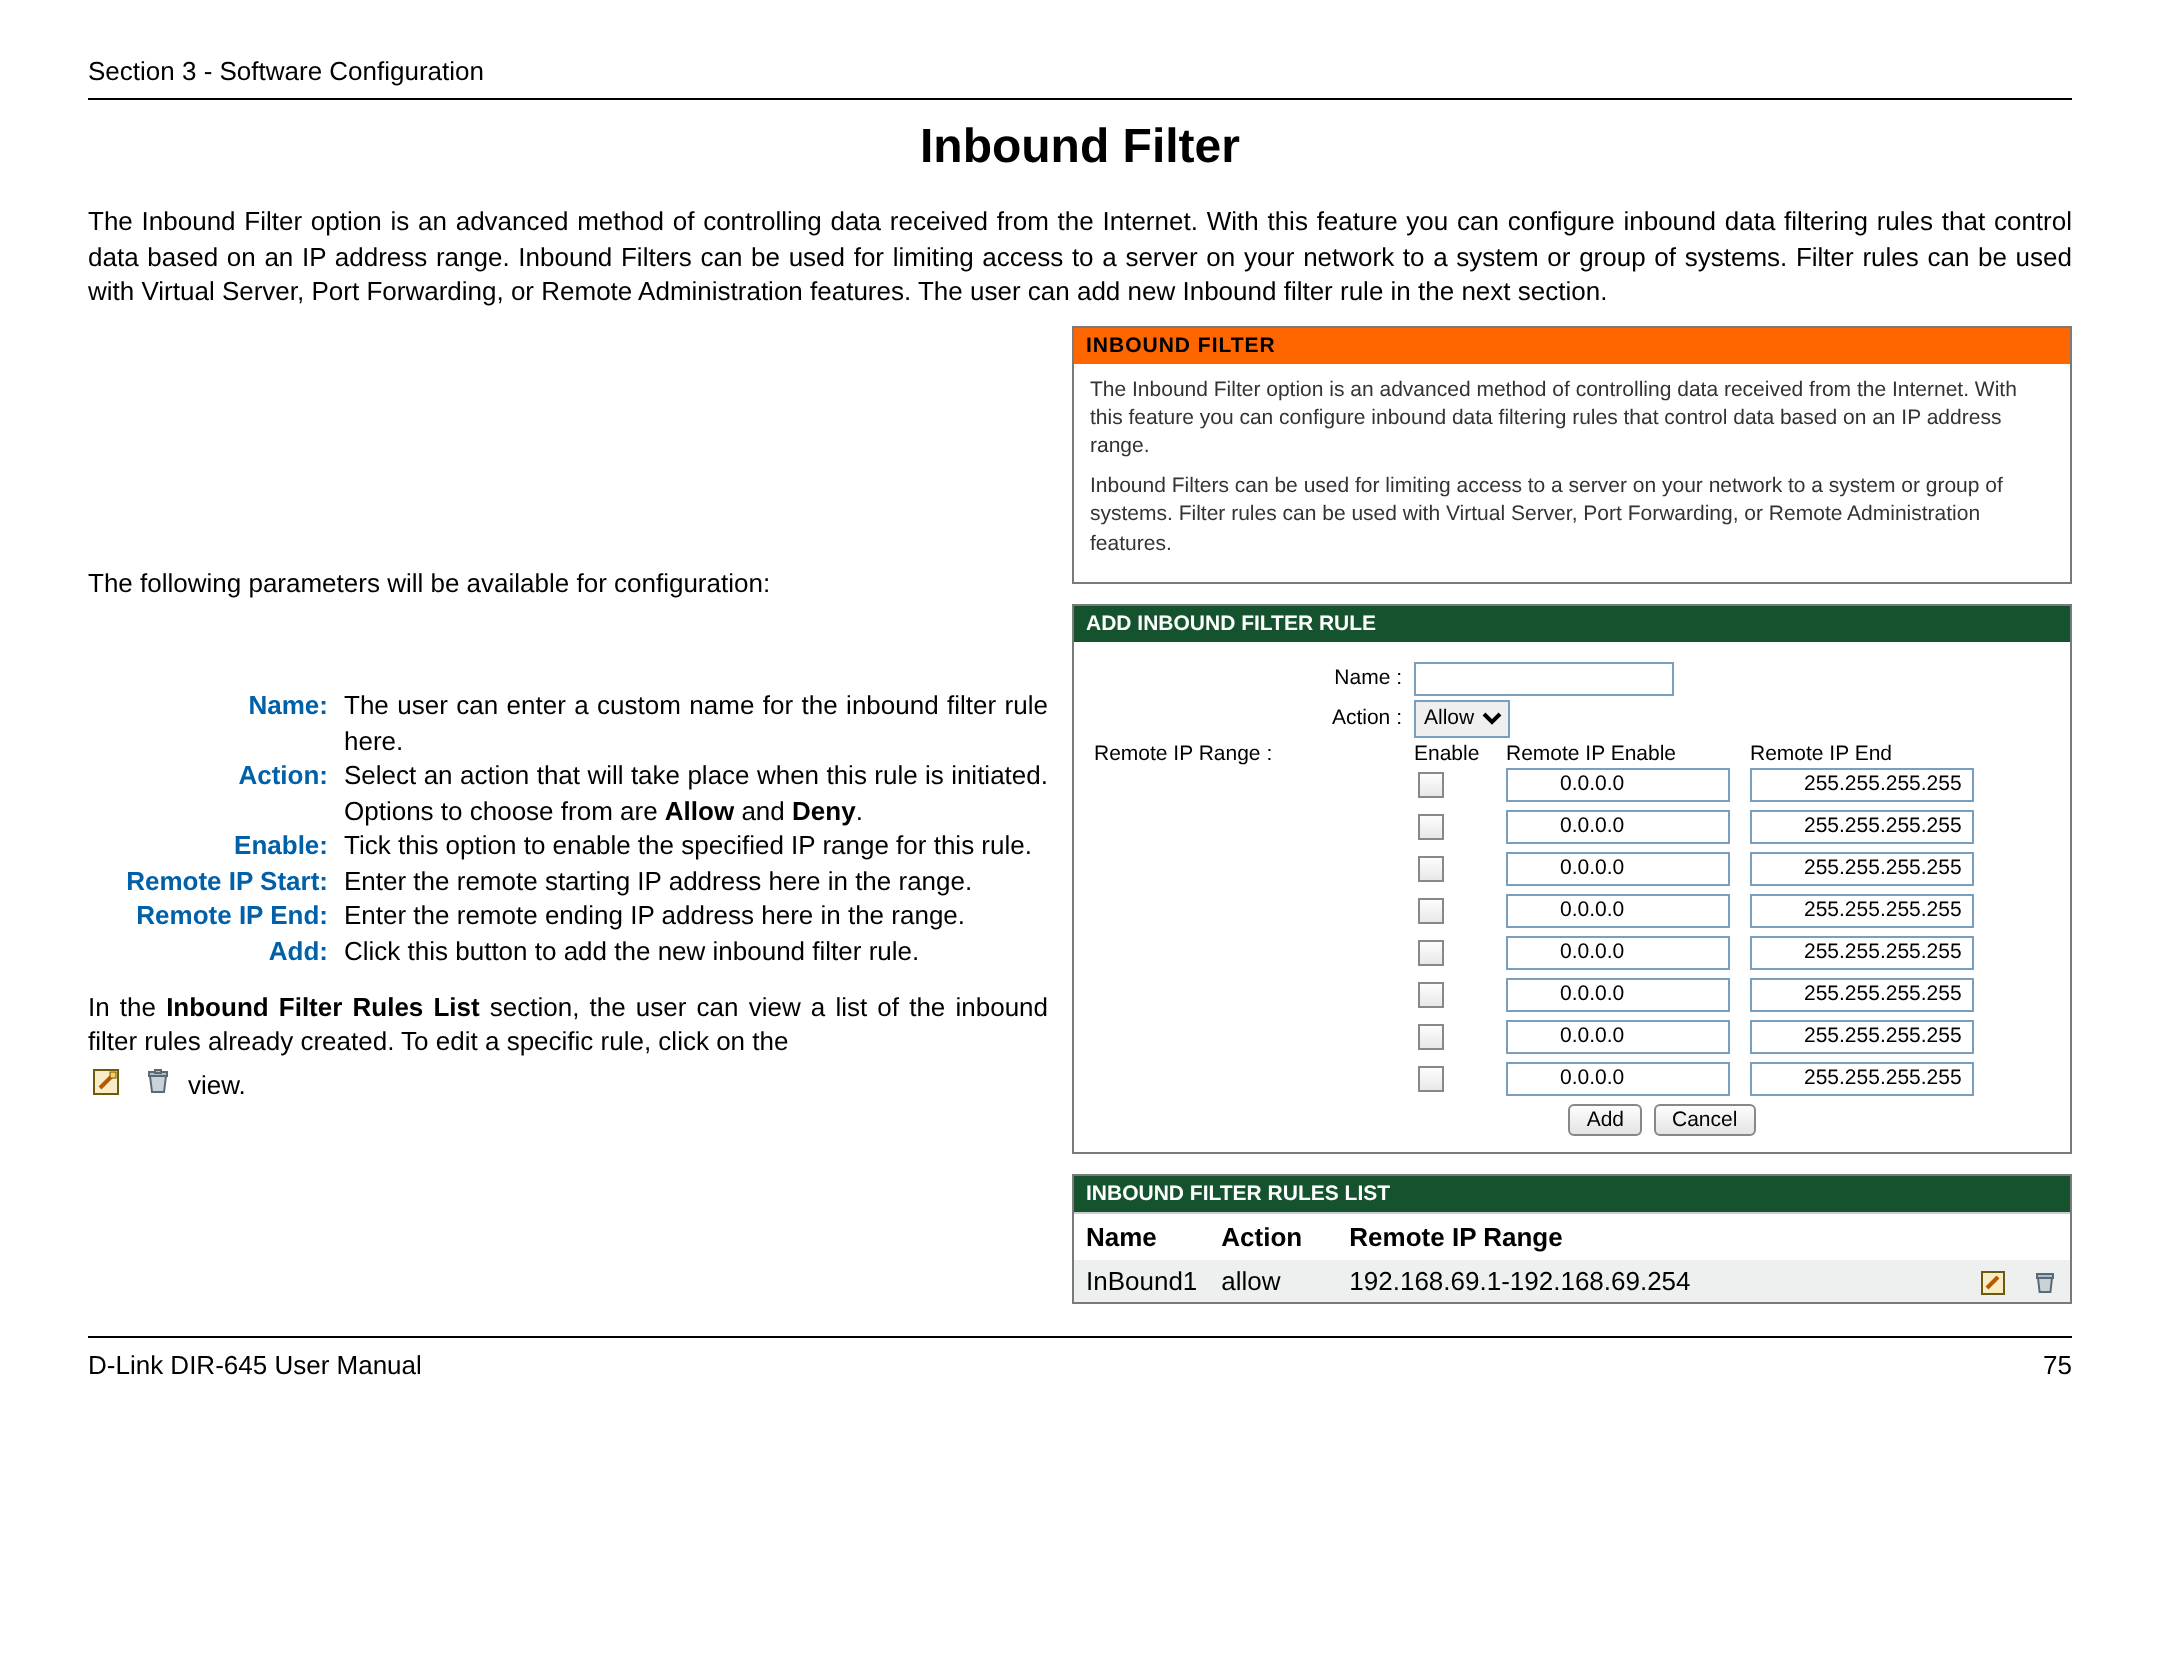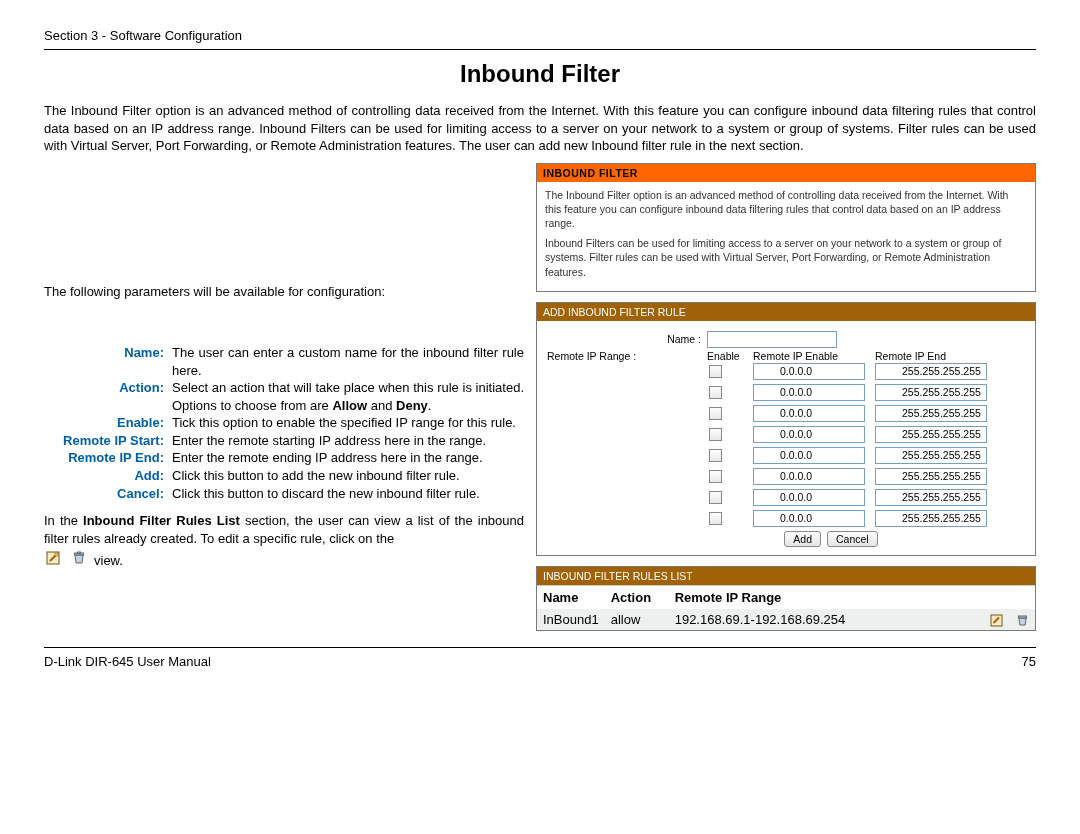--- a/index.html
+++ b/index.html
@@ -29,21 +29,21 @@
   .param-desc { display: table-cell; text-align: justify; }
   .param-desc b { font-weight: bold; }
 
   .rules-list-intro { margin-top: 10px; text-align: justify; }
   .rules-list-intro b { font-weight: bold; }
   .icon-note { display: inline-flex; align-items: center; gap: 6px; margin-top: 4px; }
 
   
   .ui-panel { border: 1px solid #7a7a7a; font-family: Verdana, Arial, sans-serif; font-size: 10.5px; color: #000; margin-bottom: 10px; }
   .ui-panel-header-orange { background: #ff6600; color: #000; font-weight: bold; font-size: 10.5px; padding: 3px 6px; letter-spacing: 0.5px; text-transform: uppercase; }
-  .ui-panel-header-black { background: #a16207; color: #fff; font-weight: normal; font-size: 10.5px; padding: 3px 6px; text-transform: uppercase; }
+  .ui-panel-header-black { background: #14532d; color: #fff; font-weight: bold; font-size: 10.5px; padding: 3px 6px; text-transform: uppercase; }
   .ui-panel-body { padding: 6px 8px; background: #fff; line-height: 1.35; }
   .ui-panel-body p { margin-bottom: 6px; color: #333; font-size: 10.5px; }
 
   .form-section { padding: 8px 10px; }
   .form-row { display: flex; align-items: center; margin: 2px 0; }
   .form-label { width: 160px; text-align: right; padding-right: 6px; font-size: 10.5px; }
   .form-input { border: 1px solid #7a9ebd; height: 17px; font-size: 10.5px; padding: 0 3px; font-family: Verdana, Arial, sans-serif; }
   .form-select { border: 1px solid #7a9ebd; font-size: 10.5px; height: 19px; font-family: Verdana, Arial, sans-serif; }
 
   .ip-header { display: flex; font-size: 10.5px; margin-top: 2px; }
@@ -109,24 +109,20 @@
         <div class="param-label">Remote IP Start:</div>
         <div class="param-desc">Enter the remote starting IP address here in the range.</div>
       </div>
       <div class="param-row">
         <div class="param-label">Remote IP End:</div>
         <div class="param-desc">Enter the remote ending IP address here in the range.</div>
       </div>
       <div class="param-row">
         <div class="param-label">Add:</div>
         <div class="param-desc">Click this button to add the new inbound filter rule.</div>
-      </div>
-      <div class="param-row">
-        <div class="param-label">Cancel:</div>
-        <div class="param-desc">Click this button to discard the new inbound filter rule.</div>
       </div>
     </div>
 
     <p class="rules-list-intro">
       <span>In the </span><b>Inbound Filter Rules List</b><span> section, the user can view a list of the inbound filter rules already created. To edit a specific rule, click on the</span>
     </p>
     <div class="icon-note">
       <span class="inline-icon-edit">
         <svg width="16" height="14">
             <rect x="1" y="1" width="12" height="12" fill="#f8ecc7" stroke="#6b5a12"></rect>
@@ -154,20 +150,26 @@
         <p>Inbound Filters can be used for limiting access to a server on your network to a system or group of systems. Filter rules can be used with Virtual Server, Port Forwarding, or Remote Administration features.</p>
       </div>
     </div>
 
     <div class="ui-panel">
       <div class="ui-panel-header-black">ADD INBOUND FILTER RULE</div>
       <div class="form-section">
         <div class="form-row">
           <div class="form-label">Name :</div>
           <input class="form-input" style="width: 130px;">
+        </div>
+        <div class="form-row">
+          <div class="form-label">Action :</div>
+          <select class="form-select">
+            <option>Allow</option>
+          </select>
         </div>
         <div class="ip-header">
           <div class="hlabel">Remote IP Range :</div>
           <div class="henable">Enable</div>
           <div class="hstart">Remote IP Enable</div>
           <div class="hend">Remote IP End</div>
         </div>
         <div id="ip-rows-container">
             <div class="ip-row">
               <div class="spacer"></div>

